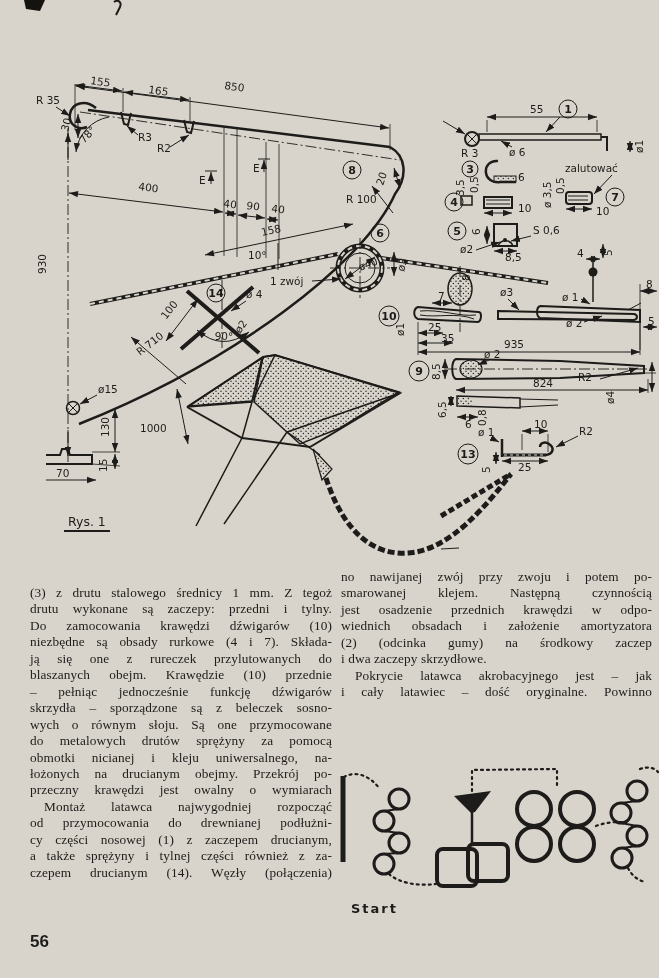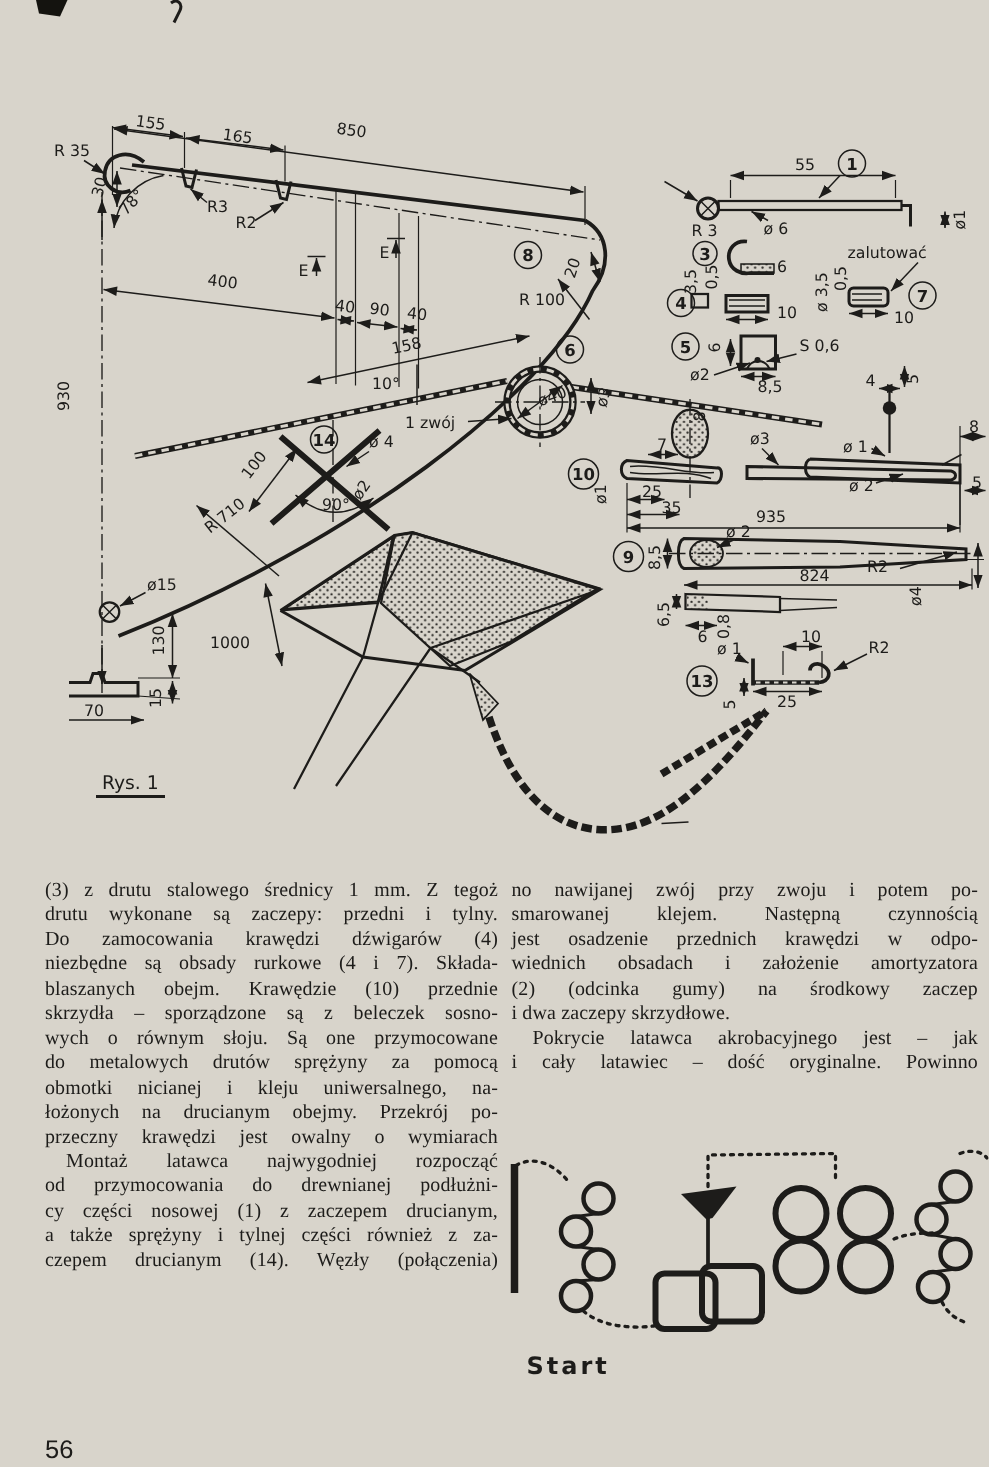--- a/index.html
+++ b/index.html
@@ -6,23 +6,23 @@
   body{width:659px;height:978px;position:relative;background:#d8d4cb;
        font-family:"Liberation Serif",serif;color:#1d1c1a;overflow:hidden}
   #art{position:absolute;left:0;top:0}
   .col{position:absolute;font-size:13.3px;line-height:16.45px;letter-spacing:.1px}
   .line{text-align:justify;text-align-last:justify}
   .line.pe{text-align-last:left}
   .line.ind{text-indent:14px}
   #caption{position:absolute;left:64px;top:514px;font-family:"DejaVu Sans",sans-serif;
            font-weight:normal;font-size:12.5px;border-bottom:2px solid #1d1c1a;padding:0 4px 1px 4px}
   #startlbl{position:absolute;left:351px;top:901px;font-family:"DejaVu Sans",sans-serif;
-            font-weight:bold;font-size:16px;letter-spacing:2px}
-  #pageno{position:absolute;left:30px;top:957px;font-family:"Liberation Sans",sans-serif;
-          font-weight:normal;font-size:17px}
+            font-weight:bold;font-size:13px;letter-spacing:2px}
+  #pageno{position:absolute;left:30px;top:932px;font-family:"Liberation Sans",sans-serif;
+          font-weight:bold;font-size:17px}
   
   .s1{stroke:#1d1c1a;stroke-width:1;fill:none}
   .s15{stroke:#1d1c1a;stroke-width:1.5;fill:none}
   .s2{stroke:#1d1c1a;stroke-width:2;fill:none}
   .s25{stroke:#1d1c1a;stroke-width:2.5;fill:none}
   .s3{stroke:#1d1c1a;stroke-width:3;fill:none}
   .s4{stroke:#1d1c1a;stroke-width:4;fill:none}
   .s5{stroke:#1d1c1a;stroke-width:5;fill:none}
   .wrap{stroke:#d8d4cb;stroke-width:2;fill:none;stroke-dasharray:5 4}
   .ext{stroke:#1d1c1a;stroke-width:.8;fill:none}
@@ -363,37 +363,39 @@
     <path class="s2" d="M637,801 L621,803 M621,823 L637,826 M637,846 L622,848"></path>
     <path class="dot" d="M640,769 C648,766 655,768 658,772 M628,868 C632,876 638,880 645,882"></path>
   </g>
 </svg>
 
 <div id="caption">Rys. 1</div>
 
 <div class="col" style="left:30px;top:585px;width:302px">
   <div class="line">(3) z drutu stalowego średnicy 1 mm. Z tegoż</div>
   <div class="line">drutu wykonane są zaczepy: przedni i tylny.</div>
-  <div class="line">Do zamocowania krawędzi dźwigarów (4)</div>
+  <div class="line">Do zamocowania krawędzi dźwigarów (10)</div>
   <div class="line">niezbędne są obsady rurkowe (4 i 7). Składa-</div>
+  <div class="line">ją się one z rureczek przylutowanych do</div>
   <div class="line">blaszanych obejm. Krawędzie (10) przednie</div>
+  <div class="line">– pełniąc jednocześnie funkcję dźwigarów</div>
   <div class="line">skrzydła – sporządzone są z beleczek sosno-</div>
   <div class="line">wych o równym słoju. Są one przymocowane</div>
   <div class="line">do metalowych drutów sprężyny za pomocą</div>
   <div class="line">obmotki nicianej i kleju uniwersalnego, na-</div>
   <div class="line">łożonych na drucianym obejmy. Przekrój po-</div>
   <div class="line">przeczny krawędzi jest owalny o wymiarach</div>
   <div class="line ind">Montaż latawca najwygodniej rozpocząć</div>
   <div class="line">od przymocowania do drewnianej podłużni-</div>
   <div class="line">cy części nosowej (1) z zaczepem drucianym,</div>
   <div class="line">a także sprężyny i tylnej części również z za-</div>
   <div class="line">czepem drucianym (14). Węzły (połączenia)</div>
 </div>
 
-<div class="col" style="left:341px;top:585px;width:311px">
+<div class="col" style="left:341px;top:569px;width:311px">
   <div class="line">no nawijanej zwój przy zwoju i potem po-</div>
   <div class="line">smarowanej klejem. Następną czynnością</div>
   <div class="line">jest osadzenie przednich krawędzi w odpo-</div>
   <div class="line">wiednich obsadach i założenie amortyzatora</div>
   <div class="line">(2) (odcinka gumy) na środkowy zaczep</div>
   <div class="line pe">i dwa zaczepy skrzydłowe.</div>
   <div class="line ind">Pokrycie latawca akrobacyjnego jest – jak</div>
   <div class="line">i cały latawiec – dość oryginalne. Powinno</div>
 </div>
 

